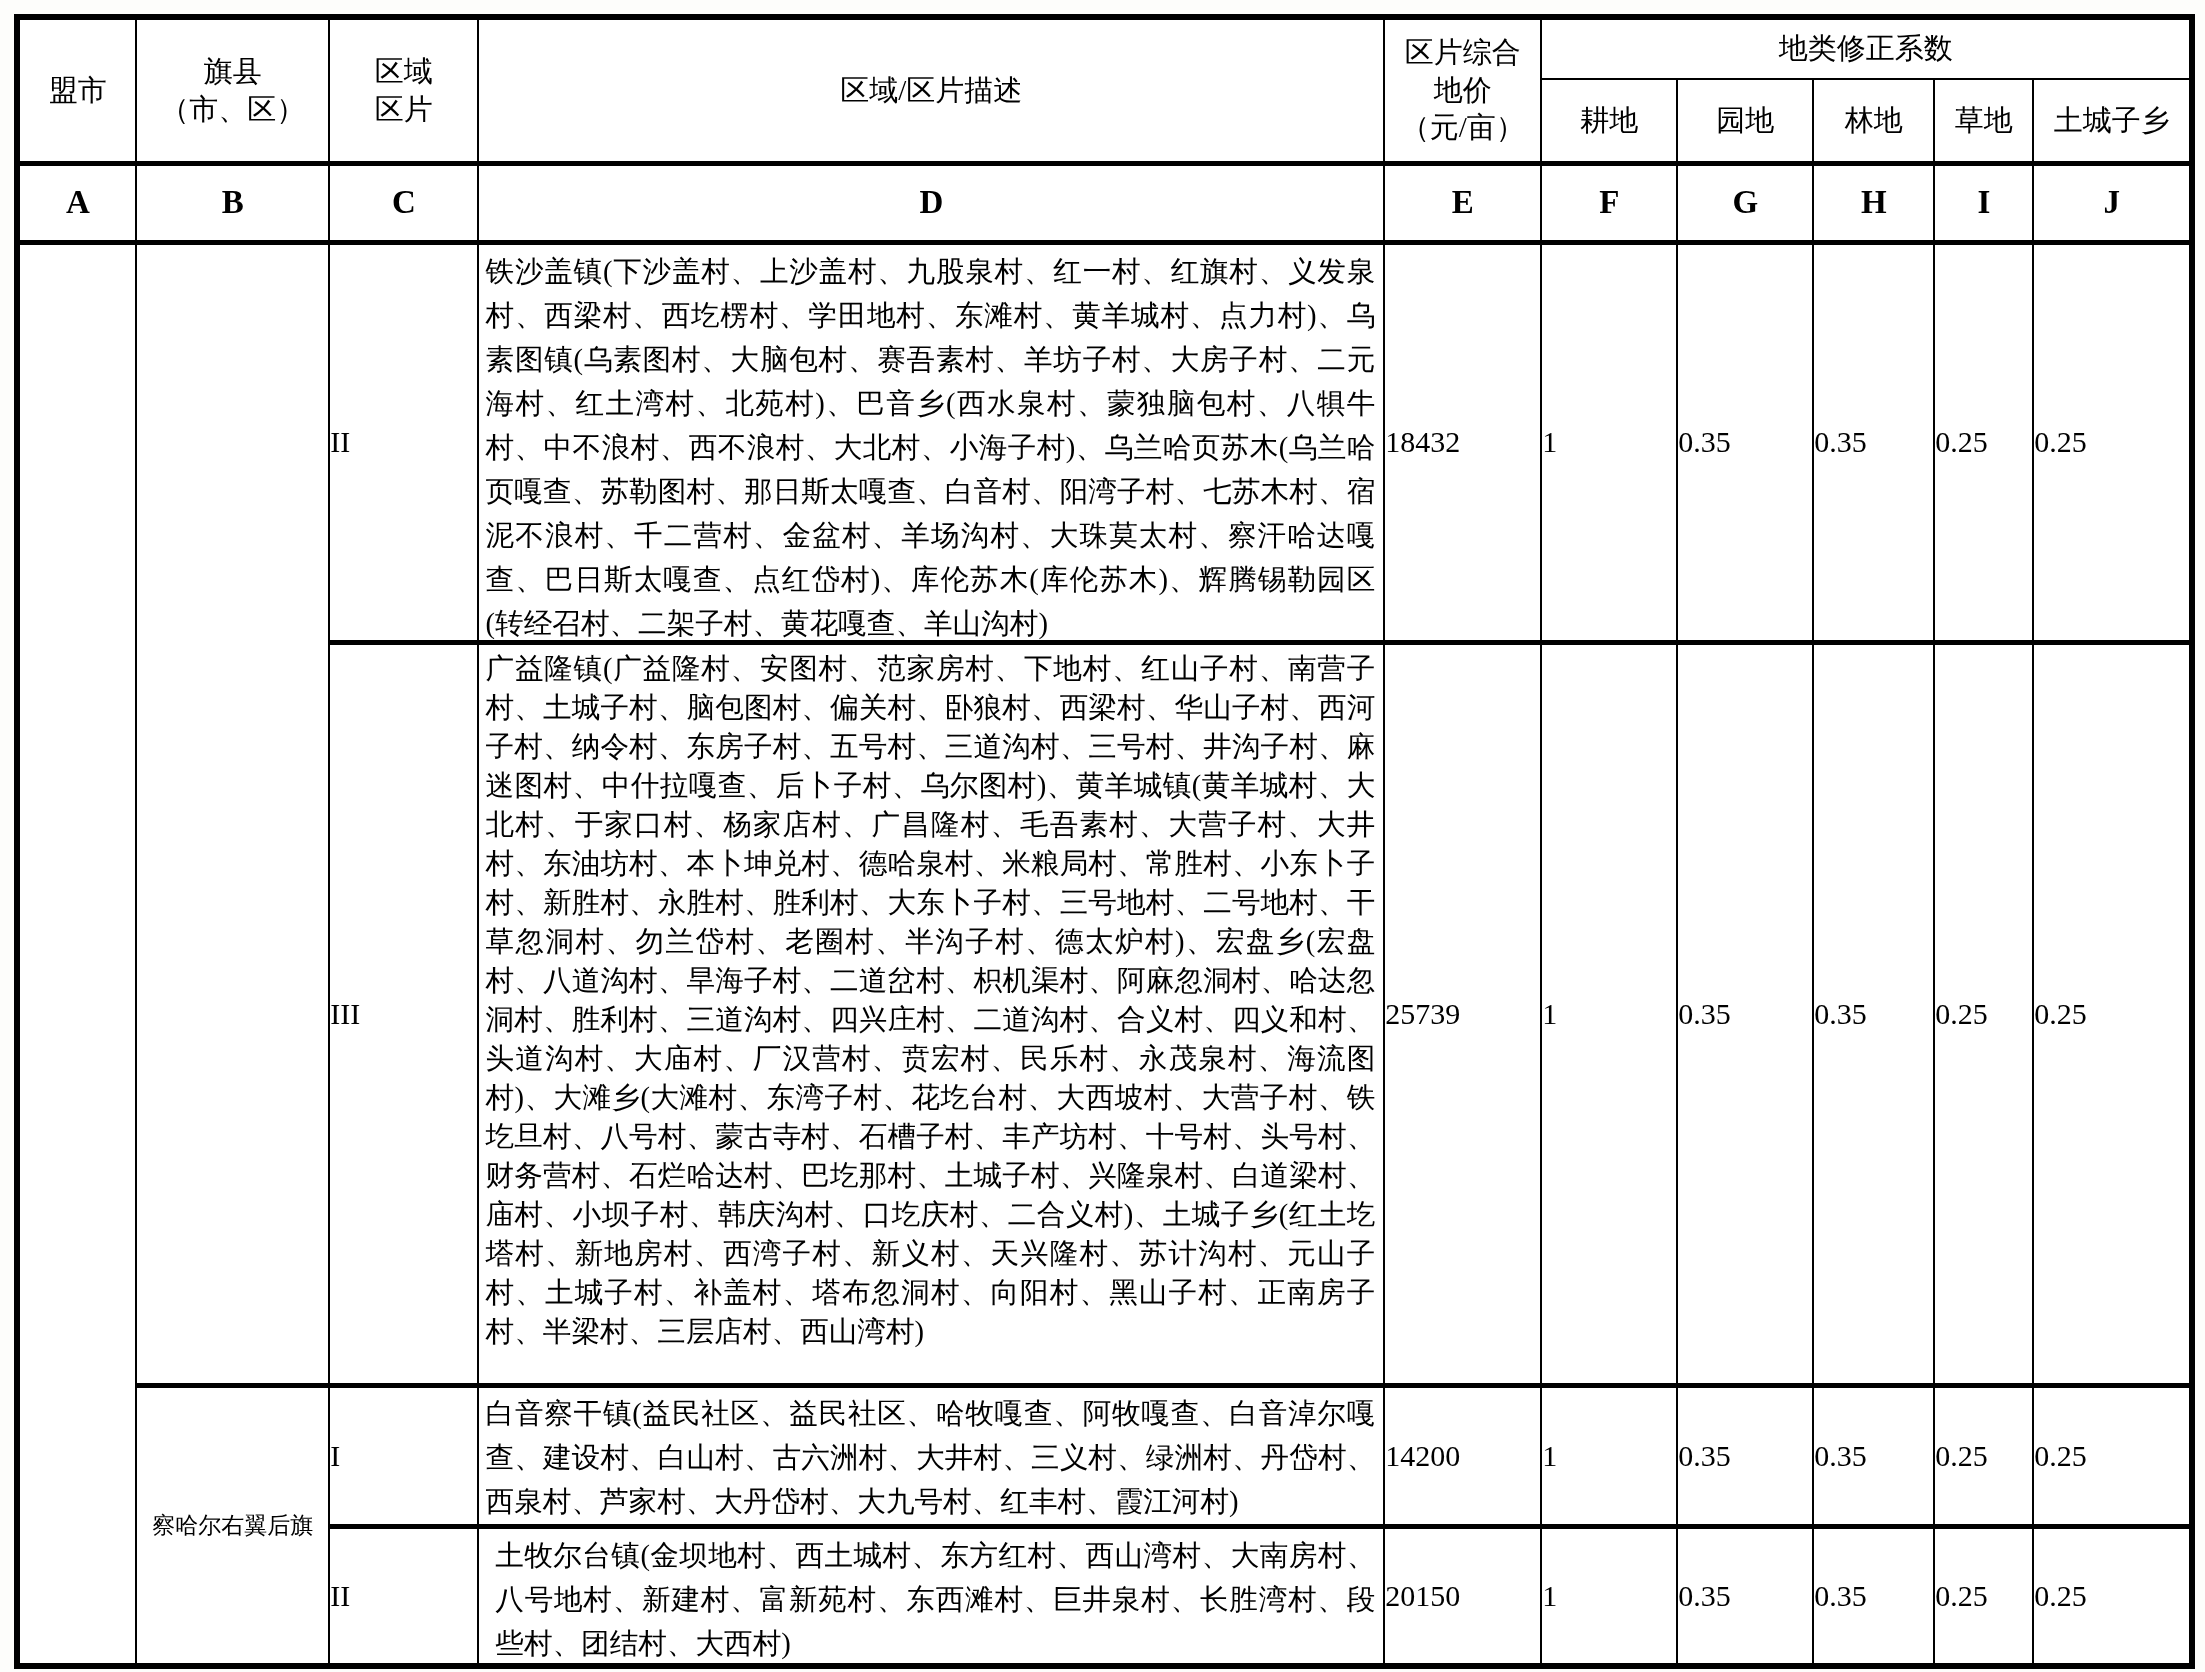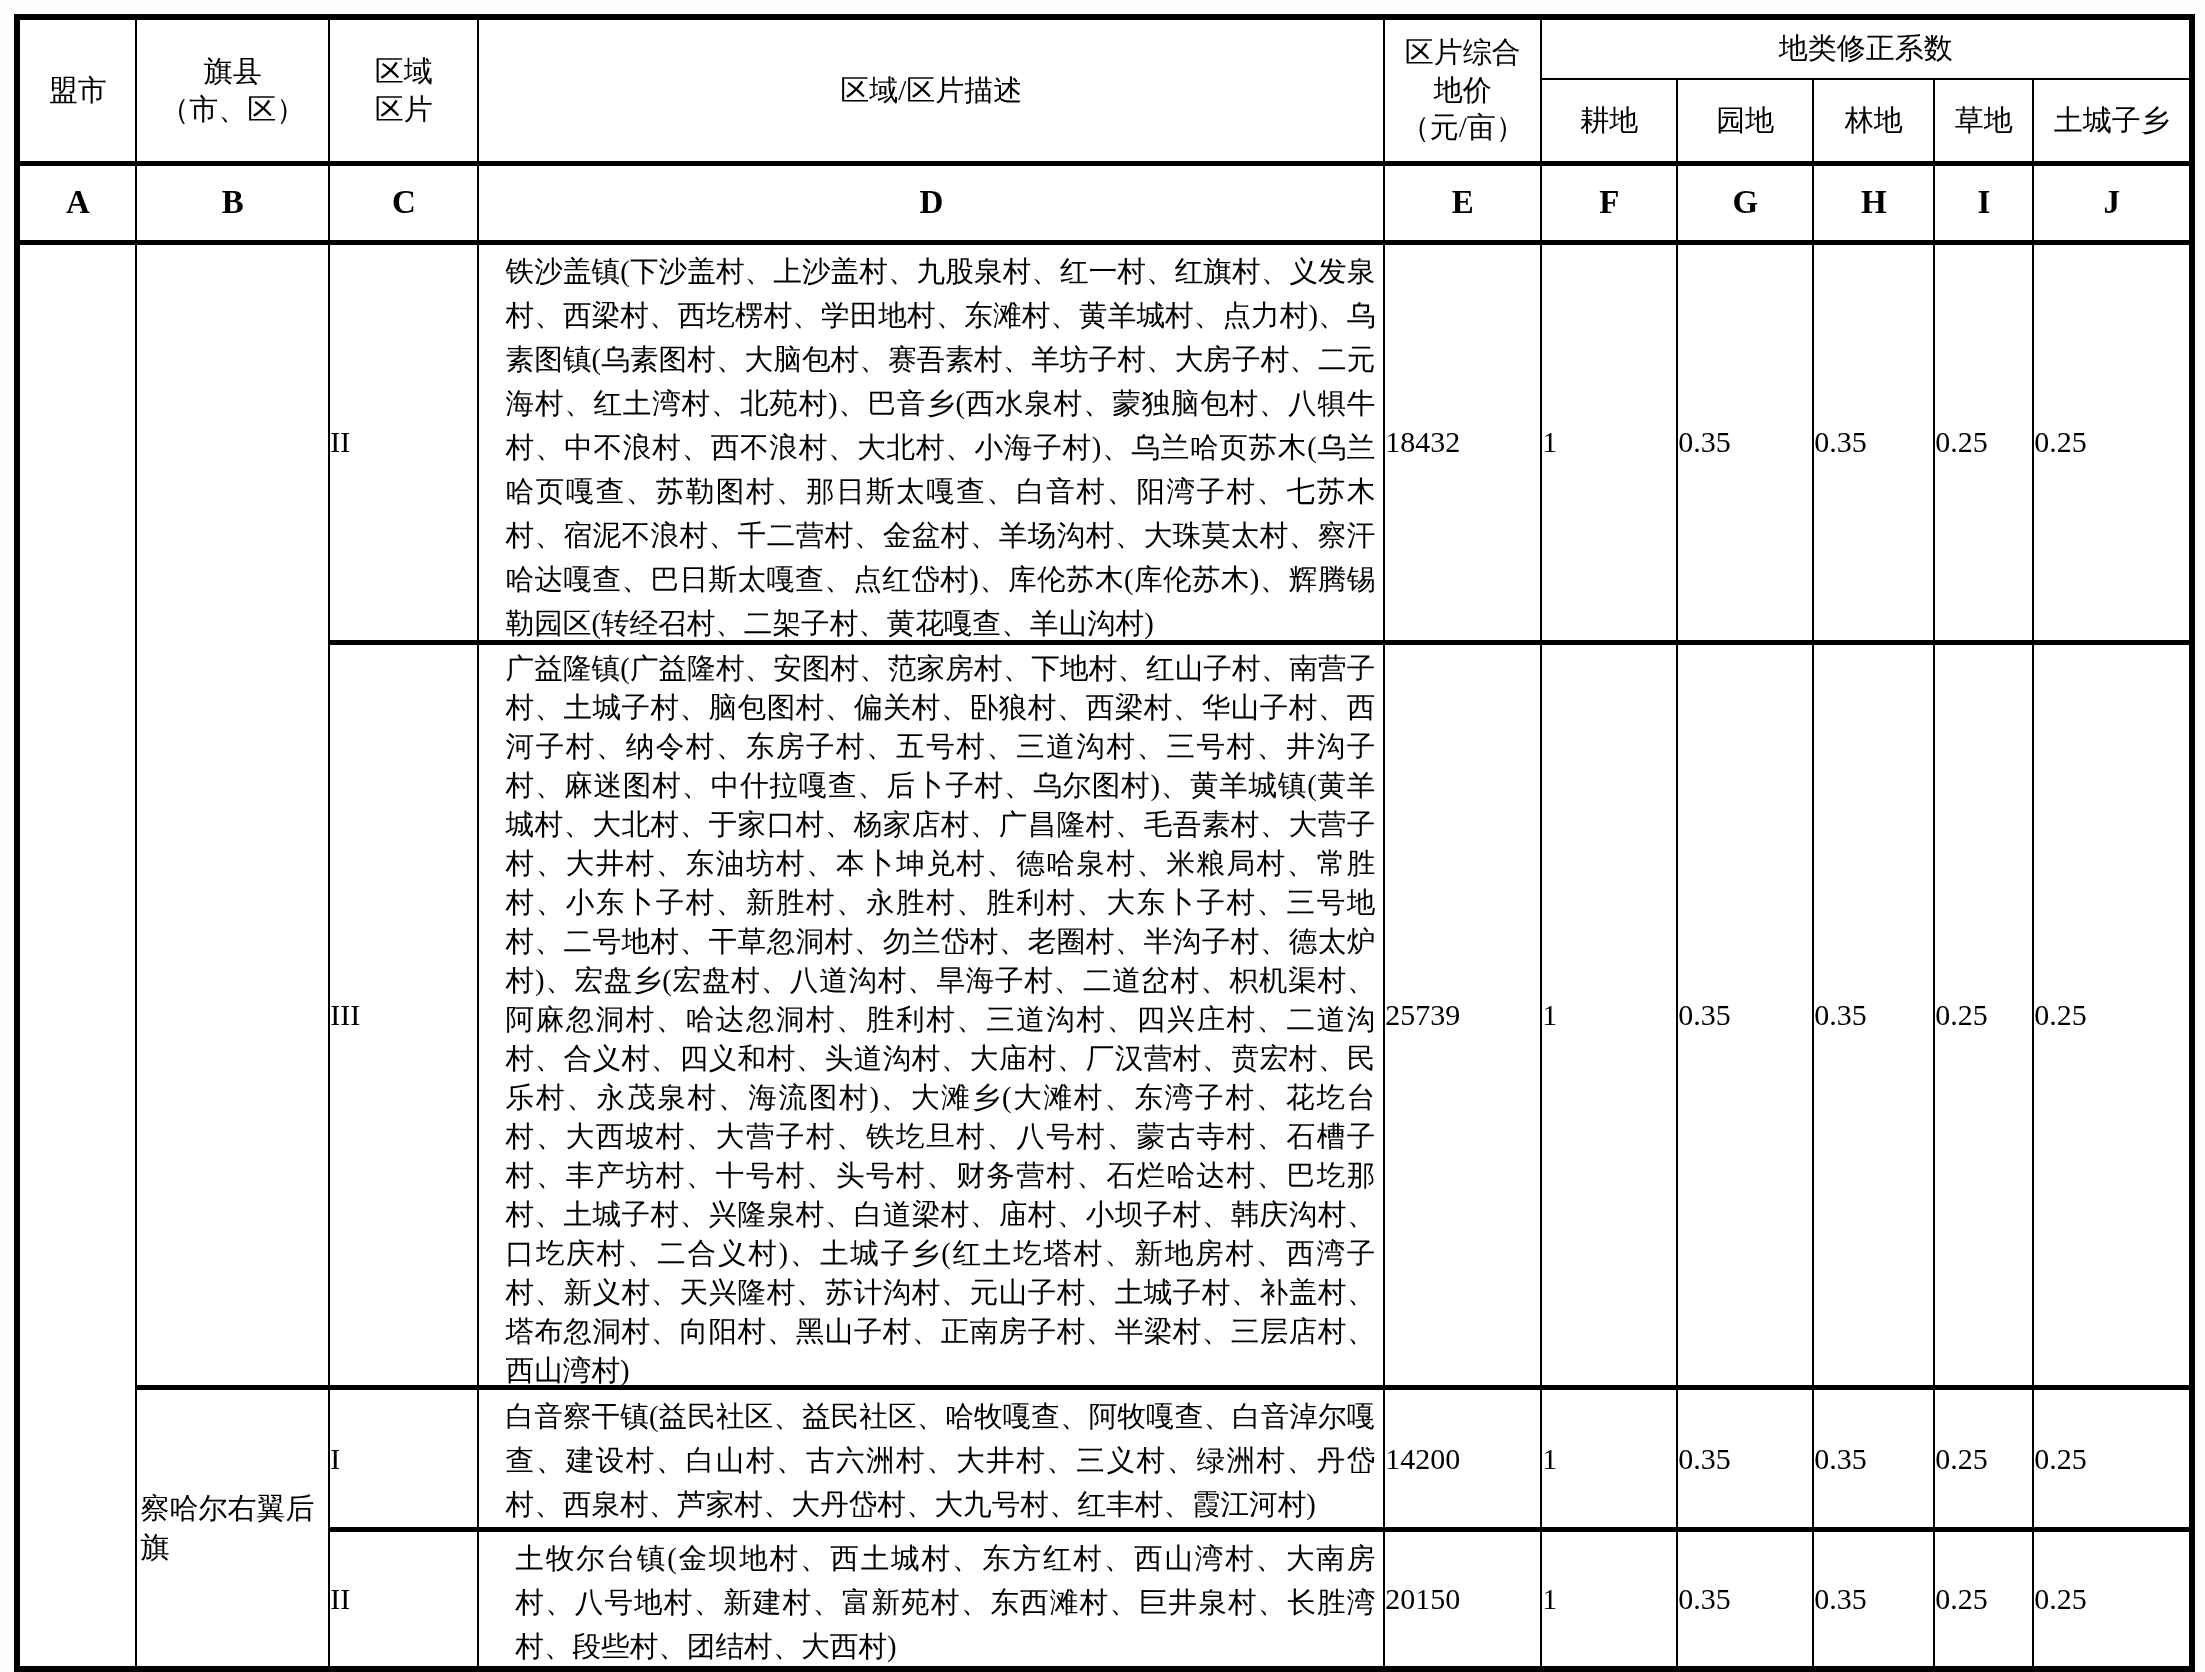--- a/index.html
+++ b/index.html
@@ -53,32 +53,32 @@
   tr.r1 { height: 397px; }
   tr.r2 { height: 743px; }
   tr.r3 { height: 140px; }
   tr.r4 { height: 135px; }
   td.center {
     text-align: left;
     vertical-align: middle;
     font-size: 30px;
   }
   td.banner {
+    text-align: center;
     vertical-align: middle;
-    font-size: 29px;
+    font-size: 23px;
     line-height: 1.35;
     padding: 0 3.2px;
   }
   td.desc { vertical-align: top; }
   td.desc .inner {
     text-align: justify;
     font-size: 28.6px;
     padding: 4.8px 8px 0 6.3px;
     overflow: hidden;
-    margin-left: 20px;
   }
   tr.r1 td.desc .inner { line-height: 44px; max-height: 390px; }
   tr.r2 td.desc .inner { line-height: 39px; max-height: 736px; }
   tr.r3 td.desc .inner { line-height: 44px; max-height: 133px; }
   tr.r4 td.desc .inner { line-height: 44px; max-height: 129px; padding-left: 16px; }
 </style>
 </head>
 <body>
 
 <div class="page">

